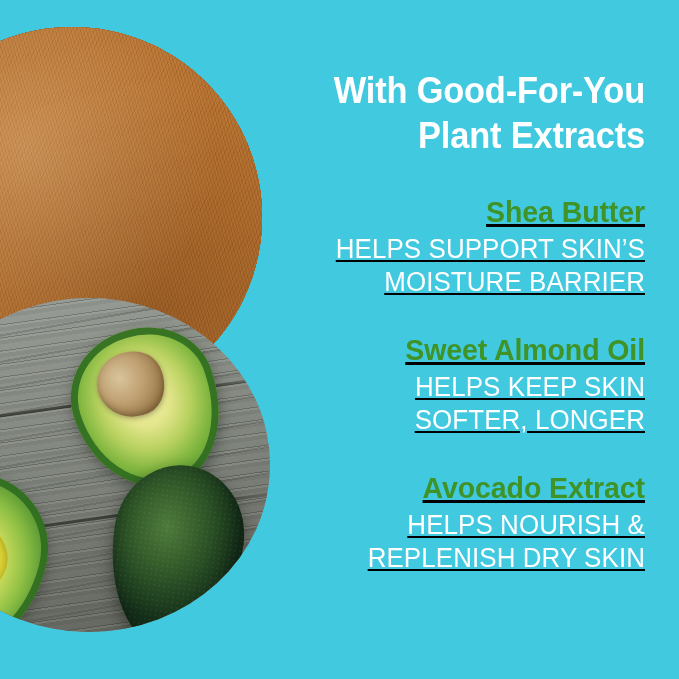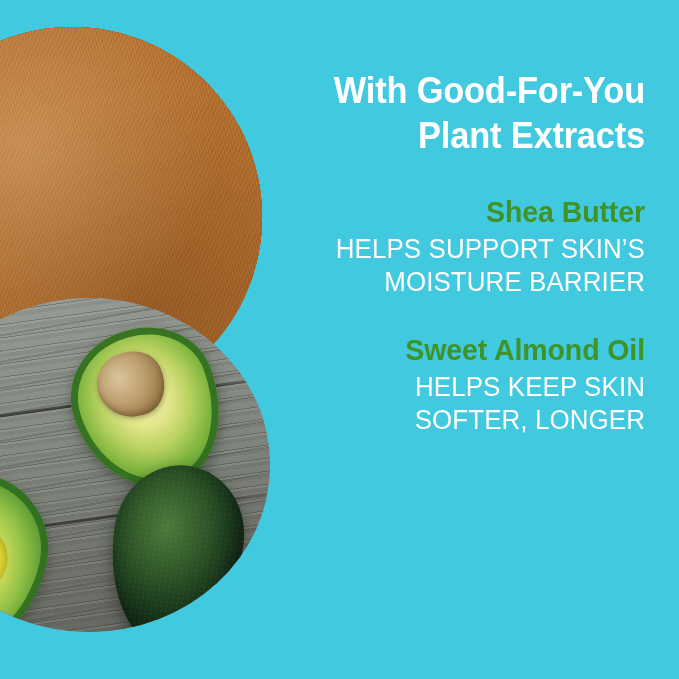--- a/index.html
+++ b/index.html
@@ -232,20 +232,21 @@
     font-stretch: condensed;
     transform: scaleX(0.93);
     transform-origin: right center;
     white-space: pre-line;
   }
 
   .ingredient {
     position: absolute;
     right: 0;
     width: 100%;
+    text-decoration: underline;
   }
   #ingredient-0 { top: 194px; }
   #ingredient-1 { top: 332px; text-align: right; }
   #ingredient-2 { top: 470px; }
 
   .ingredient-name {
     margin: 0;
     color: #3f9327;
     font-size: 30px;
     line-height: 36px;
@@ -305,15 +306,20 @@
       <p class="ingredient-benefit">HELPS SUPPORT SKIN’S
 MOISTURE BARRIER</p>
     </div>
 
     <div class="ingredient" id="ingredient-1">
       <p class="ingredient-name">Sweet Almond Oil</p>
       <p class="ingredient-benefit">HELPS KEEP SKIN
 SOFTER, LONGER</p>
     </div>
 
+    <div class="ingredient" id="ingredient-2">
+      <p class="ingredient-name">Avocado Extract</p>
+      <p class="ingredient-benefit">HELPS NOURISH &amp;
+REPLENISH DRY SKIN</p>
+    </div>
 
   </div>
 </div>
 
 </body></html>

